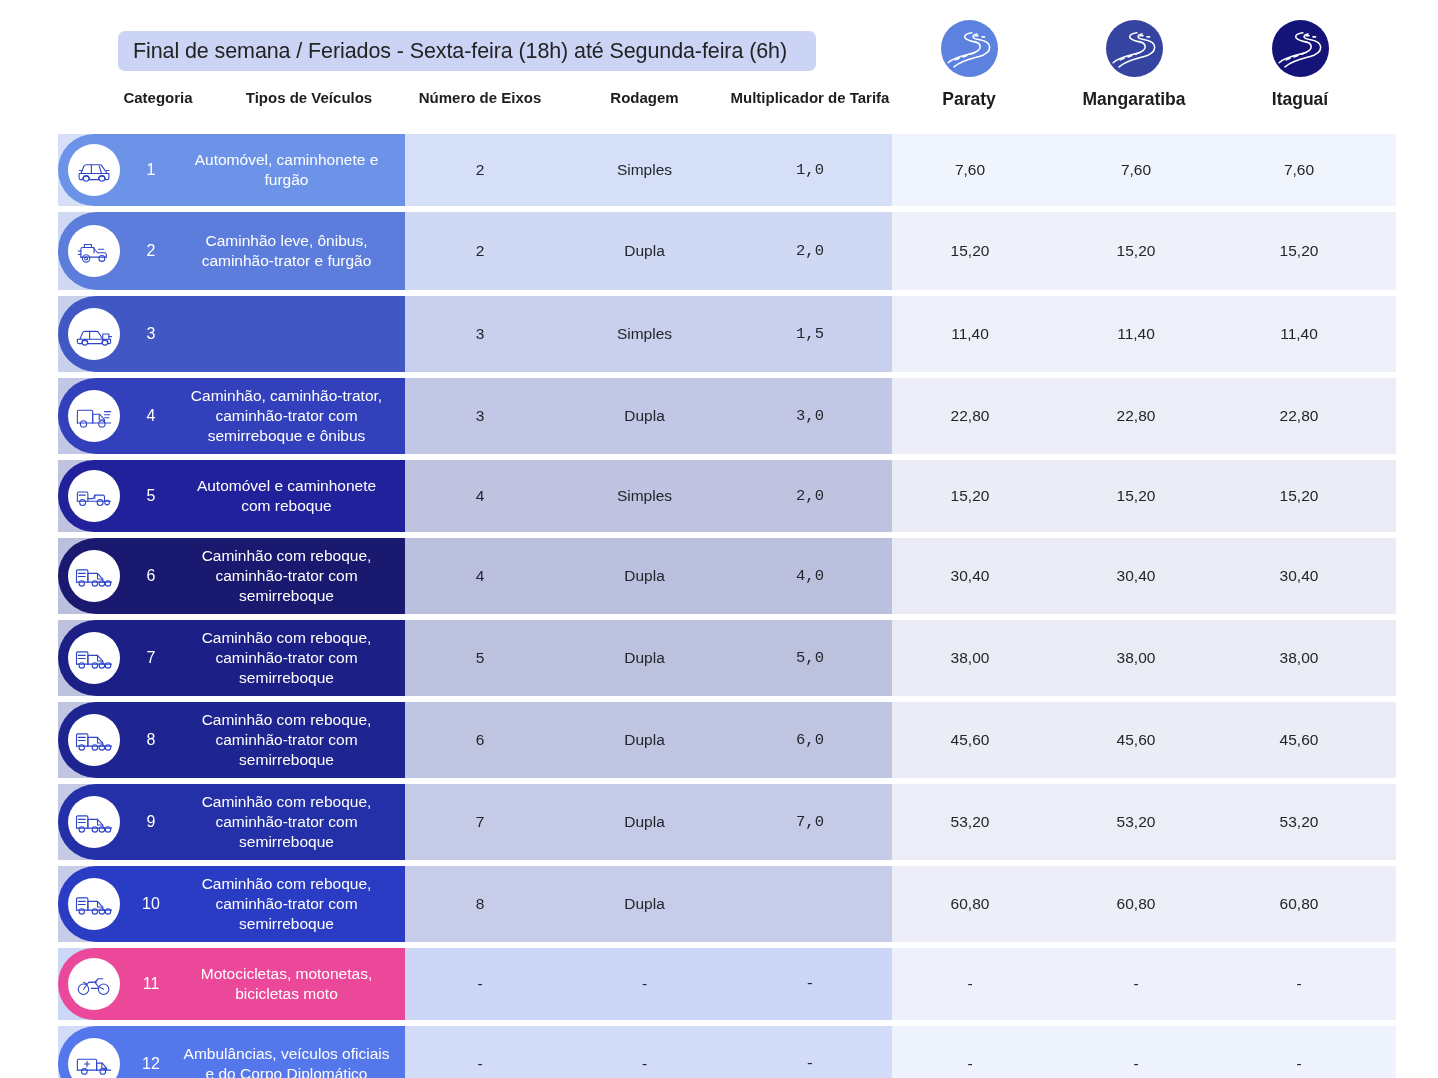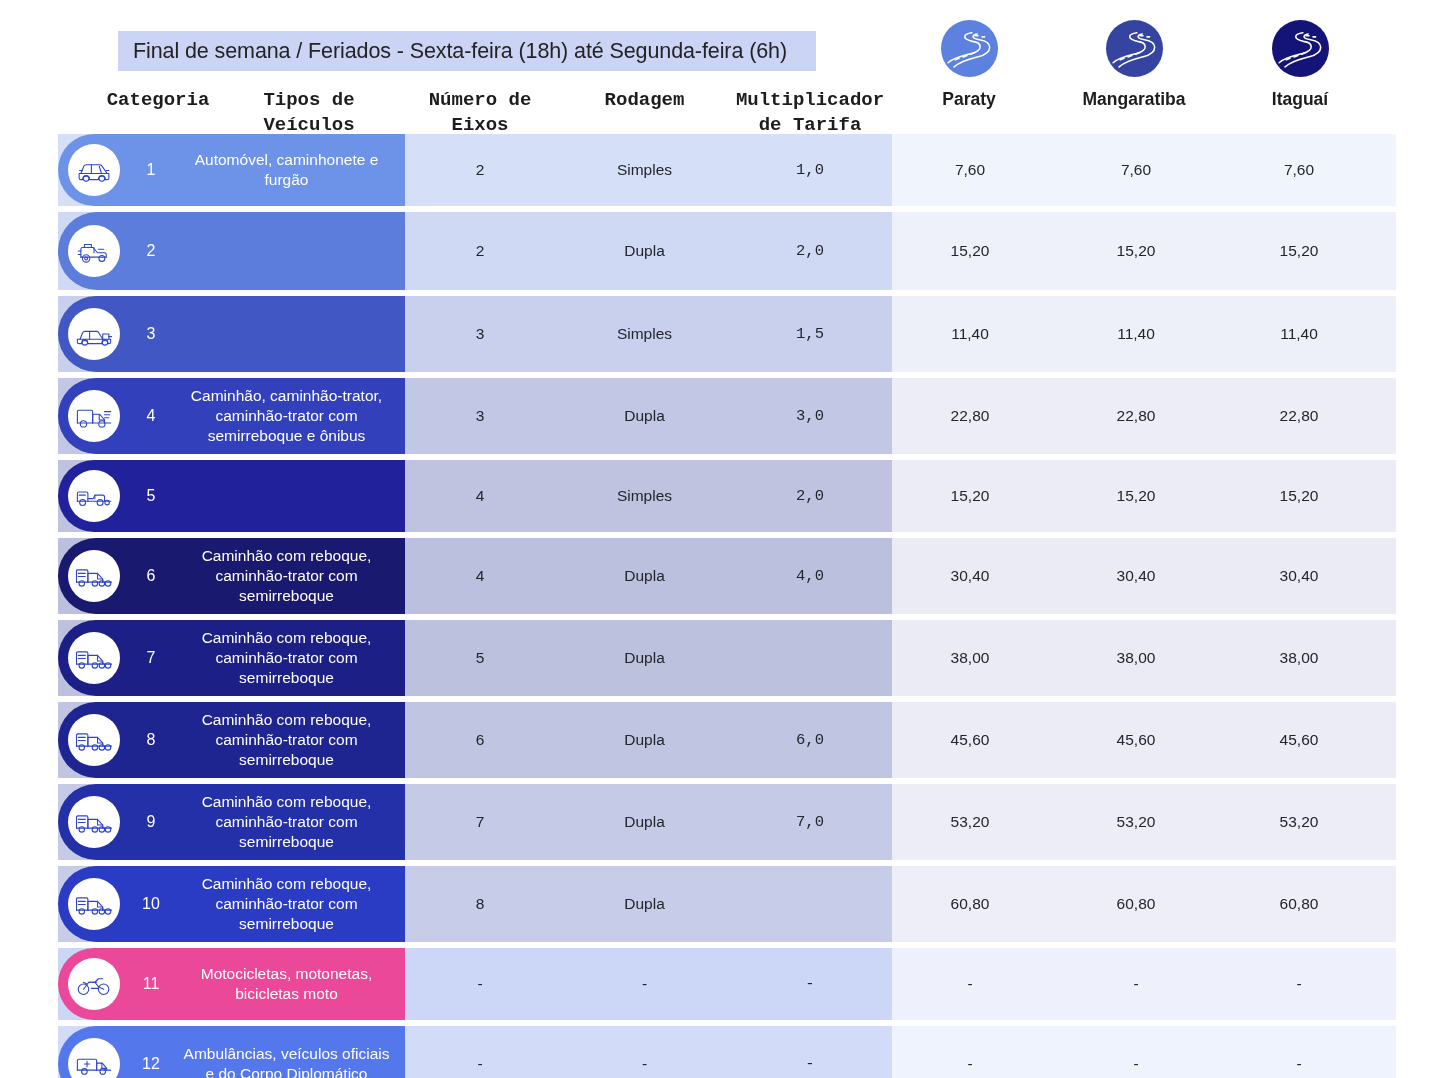--- a/index.html
+++ b/index.html
@@ -19,21 +19,21 @@
   }
 
   
   .title-bar {
     position: absolute;
     left: 118px;
     top: 31px;
     width: 698px;
     height: 40px;
     background: #ccd4f5;
-    border-radius: 0;
+    border-radius: 7px;
     display: flex;
     align-items: center;
     padding-left: 15px;
   }
   .title-bar span {
     font-size: 21.5px;
     color: #232323;
     letter-spacing: -0.1px;
     white-space: nowrap;
   }
@@ -61,26 +61,25 @@
     white-space: nowrap;
   }
   #plaza-0 { left: 879px; }
   #plaza-1 { left: 1044px; }
   #plaza-2 { left: 1210px; }
 
   
   .col-head {
     position: absolute;
     top: 88px;
-    font-size: 19px;
+    font-size: 15px;
     font-weight: bold;
     color: #1d1d1d;
     text-align: center;
     line-height: 1.32;
-    font-family: Liberation Mono, monospace;
   }
   #ch-0 { left: 102px;  width: 112px; }
   #ch-1 { left: 214px;  width: 190px; }
   #ch-2 { left: 404px;  width: 152px; }
   #ch-3 { left: 576px;  width: 137px; }
   #ch-4 { left: 727px;  width: 166px; }
 
   
   #rows {
     position: absolute;
@@ -266,20 +265,21 @@
                 <path d="M24 20v6"></path>
       <circle cx="15" cy="32.5" r="4.2"></circle>
                 <circle cx="33" cy="32.5" r="3.4"></circle>
       <circle cx="15" cy="32.5" r="1.6"></circle>
                 <path d="M6 28h3M6 24h3"></path>
                 <path d="M29 22h6"></path>
               </g>
             </svg>
           </div>
       <div class="catnum">2</div>
+      <div class="vtype">Caminhão leve, ônibus, caminhão-trator e furgão</div>
     </div>
     <div class="cell c-eixos">2</div>
     <div class="cell c-rod">Dupla</div>
     <div class="cell c-mult">2,0</div>
     <div class="cell c-p0">15,20</div>
     <div class="cell c-p1">15,20</div>
     <div class="cell c-p2">15,20</div>
       </div>
       <div class="row" style="height: 76px;">
         <div class="band-price" style="background:#edf0f9"></div>
@@ -346,20 +346,21 @@
                 <path d="M17 27h6l2-4h9a2 2 0 0 1 2 2v5"></path>
       <path d="M25 23v4"></path>
                 <circle cx="11" cy="31.5" r="3.4"></circle>
                 <circle cx="31" cy="31.5" r="3.4"></circle>
       <circle cx="39" cy="31.5" r="2.6"></circle>
                 <path d="M7 23h7"></path>
               </g>
             </svg>
           </div>
       <div class="catnum">5</div>
+      <div class="vtype">Automóvel e caminhonete com reboque</div>
     </div>
     <div class="cell c-eixos">4</div>
     <div class="cell c-rod">Simples</div>
     <div class="cell c-mult">2,0</div>
     <div class="cell c-p0">15,20</div>
     <div class="cell c-p1">15,20</div>
     <div class="cell c-p2">15,20</div>
       </div>
       <div class="row" style="height: 76px;">
         <div class="band-price" style="background:#eaebf4"></div>
@@ -407,20 +408,21 @@
                 <circle cx="40" cy="32.5" r="3.1"></circle>
       <path d="M6 21h8M6 24.5h8"></path>
               </g>
             </svg>
           </div>
       <div class="catnum">7</div>
       <div class="vtype">Caminhão com reboque, caminhão-trator com semirreboque</div>
     </div>
     <div class="cell c-eixos">5</div>
     <div class="cell c-rod">Dupla</div>
+    <div class="cell c-mult">5,0</div>
     <div class="cell c-p0">38,00</div>
     <div class="cell c-p1">38,00</div>
     <div class="cell c-p2">38,00</div>
       </div>
       <div class="row" style="height: 76px;">
         <div class="band-price" style="background:#ebecf5"></div>
     <div class="band-mid" style="background:#c0c5e2"></div>
     <div class="pill" style="background:#1e2590">
       <div class="icon-wrap">
             <svg viewBox="0 0 48 48" xmlns="http://www.w3.org/2000/svg">

